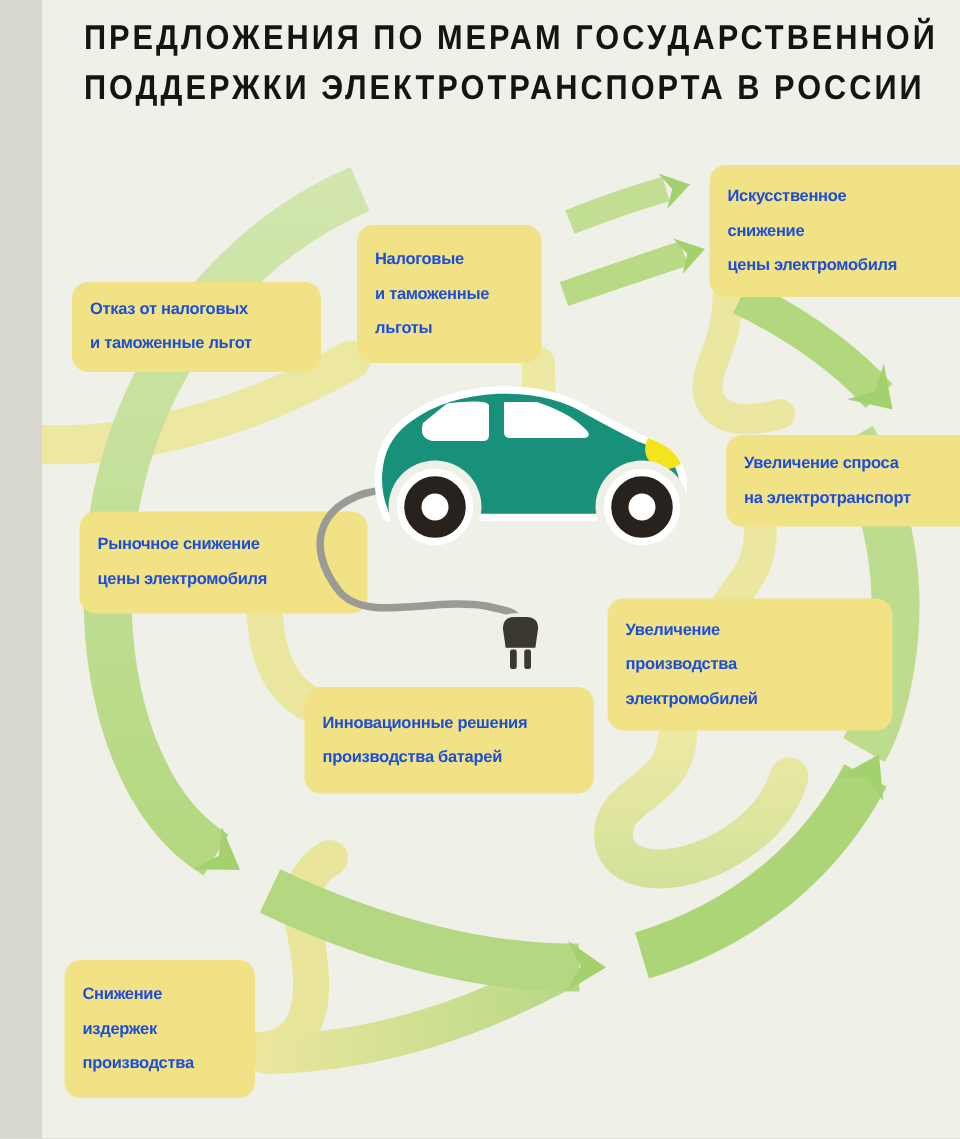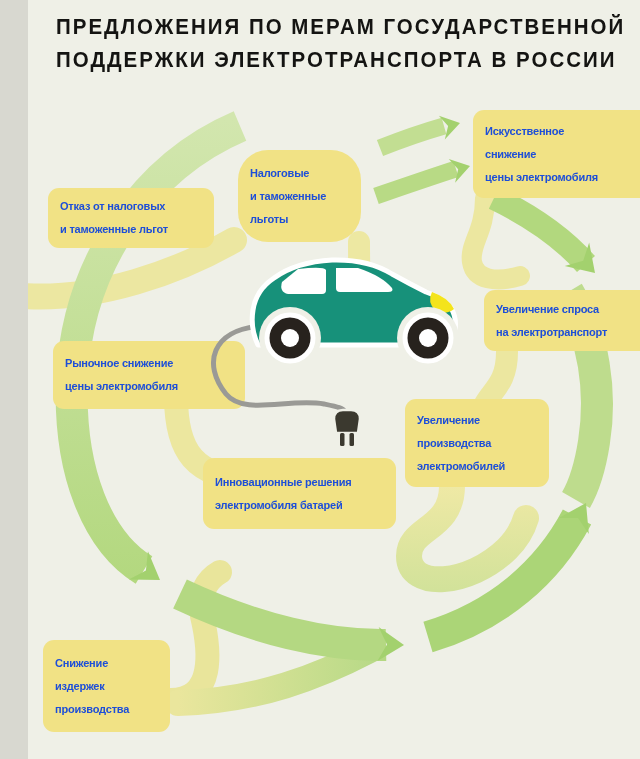--- a/index.html
+++ b/index.html
@@ -22,25 +22,25 @@
     background:#f1e285;border-radius:11px;
     display:flex;align-items:center;
     padding:0 12px;box-sizing:border-box;
   }
   .box-text{
     white-space:pre;
     font-weight:700;font-size:11px;line-height:23px;
     letter-spacing:-0.2px;color:#1d4ed8;
   }
   .box-1{left:20px;top:188px;width:166px;height:60px;}
-  .box-2{left:210px;top:150px;width:123px;height:92px;border-radius:30px;}
+  .box-2{left:210px;top:150px;width:123px;height:92px;}
   .box-3{left:445px;top:110px;width:190px;height:88px;}
   .box-4{left:456px;top:290px;width:179px;height:61px;}
   .box-5{left:25px;top:341px;width:192px;height:68px;}
-  .box-6{left:377px;top:399px;width:144px;height:88px;}
+  .box-6{left:377px;top:399px;width:190px;height:88px;}
   .box-7{left:175px;top:458px;width:193px;height:71px;}
   .box-8{left:15px;top:640px;width:127px;height:92px;}
   .car{position:absolute;left:168px;top:246px;z-index:3;}
 </style>
 </head>
 <body>
 
 <div class="stage">
 
   <div class="title">ПРЕДЛОЖЕНИЯ ПО МЕРАМ ГОСУДАРСТВЕННОЙ
@@ -116,21 +116,21 @@
     <span class="box-text">Рыночное снижение
 цены электромобиля</span>
   </div>
   <div class="box box-6">
     <span class="box-text">Увеличение
 производства
 электромобилей</span>
   </div>
   <div class="box box-7">
     <span class="box-text">Инновационные решения
-электромобиля батарей</span>
+производства батарей</span>
   </div>
   <div class="box box-8">
     <span class="box-text">Снижение
 издержек
 производства</span>
   </div>
 
   <svg class="car" width="280" height="212" viewBox="0 0 280 212">
 
     <path d="M 64,80 C 16,84 6,118 30,148 C 48,170 92,152 128,158 C 142,161 147,162 149,166" fill="none" stroke="#9a9a96" stroke-width="5"></path>

